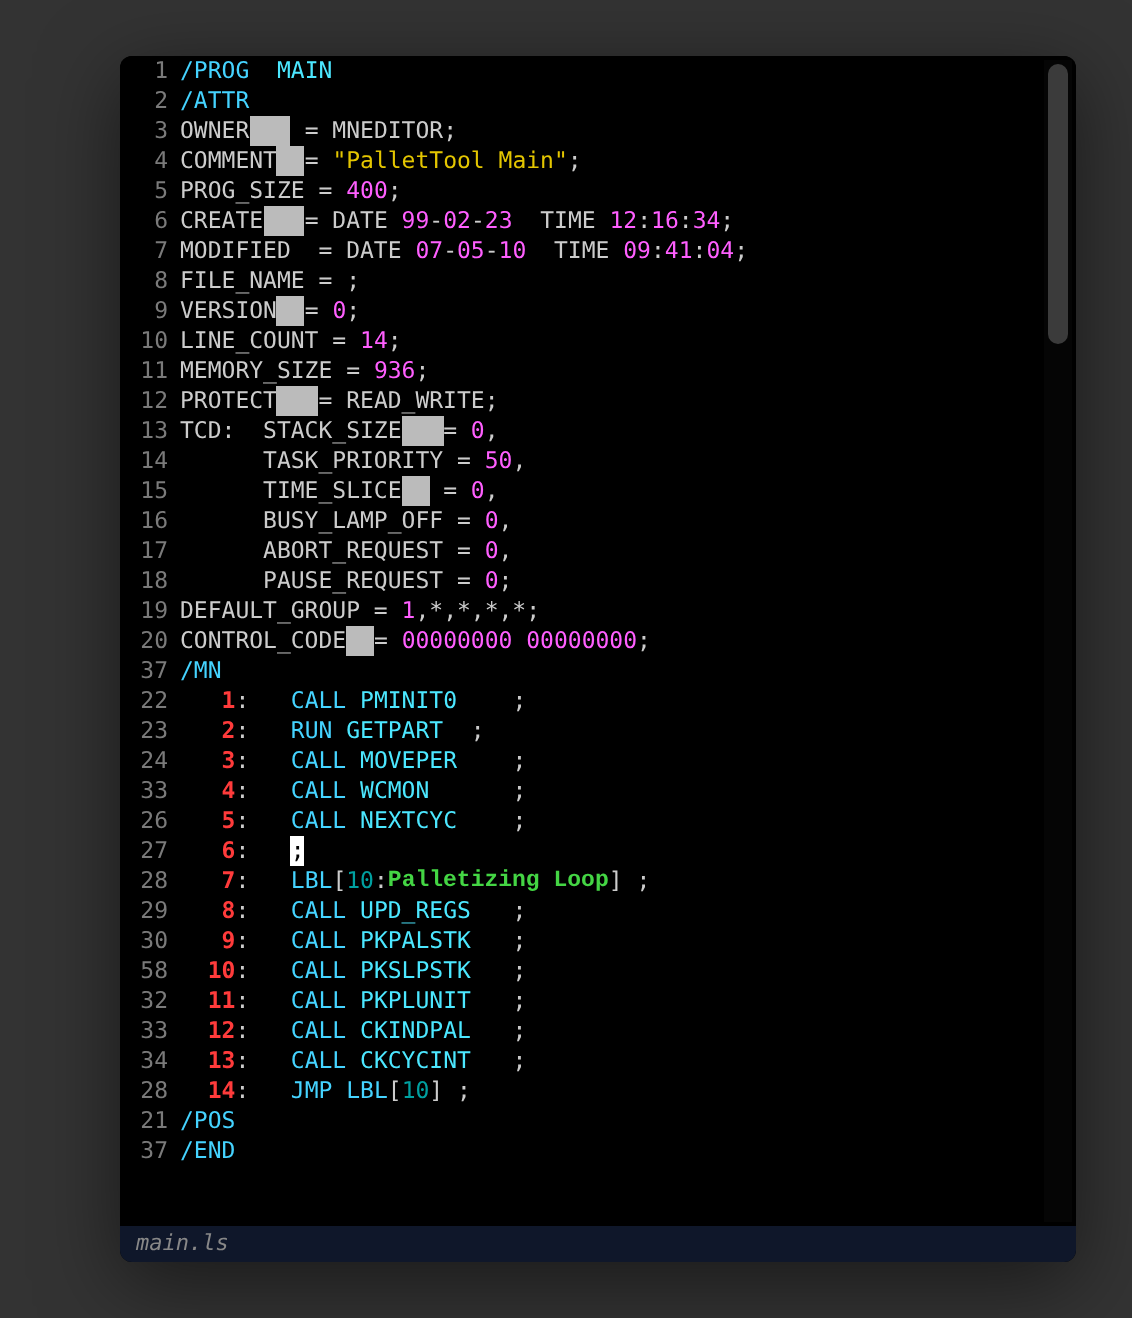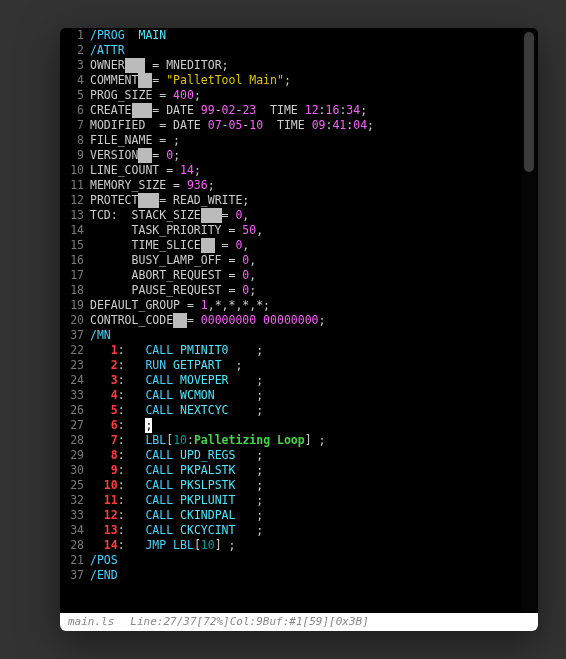--- a/index.html
+++ b/index.html
@@ -81,47 +81,47 @@
   }
   .ln { height: 15px; }
   .row { height: 15px; display: flex; white-space: pre; }
   .row span { white-space: pre; }
   .c-cyan    { color: #45d3ff; }
   .c-bcyan   { color: #4ce7ff; font-weight: normal; }
   .c-comment { color: #ccc; }
   .c-magenta { color: #ff5fff; }
   .c-yellow  { color: #e4c600; }
   .c-red     { color: #ff3b3b; font-weight: bold; }
-  .c-green   { color: #44d544; font-weight: bold; }
+  .c-green   { color: #44d544; font-weight: bold; font-family: Liberation Mono, monospace; }
   .c-dteal   { color: #00a0a0; }
   .c-hilite  { background: #bbb; color: #000; }
   .c-cursor  { background: #fff; color: #000; }
   .scrollbar {
     position: absolute;
     right: 2px; top: 2px;
     width: 14px; height: calc(100% - 4px);
     background: rgba(255,255,255,0.02);
   }
   .thumb {
     position: absolute;
     left: 2px; top: 2px;
     width: 10px; height: 140px;
     background: rgba(255,255,255,0.22);
     border-radius: 5px;
   }
   .statusbar {
     height: 18px;
-    background: #ffffff;
+    background: #0f172a;
     color: #888;
     font-family: Menlo, Monaco, Consolas, monospace;
     font-size: 11px;
     font-style: italic;
     padding: 2px 8px;
     display: flex;
-    gap: 16px;
+    gap: 3px;
     flex: 0 0 auto;
   }
   .statusbar span { font-style: italic; }
 </style>
 </head>
 <body>
 
 <div class="window">
 
   <div class="editor">
@@ -149,31 +149,30 @@
         <div class="ln">37</div>
         <div class="ln">22</div>
         <div class="ln">23</div>
         <div class="ln">24</div>
         <div class="ln">33</div>
         <div class="ln">26</div>
         <div class="ln">27</div>
         <div class="ln">28</div>
         <div class="ln">29</div>
         <div class="ln">30</div>
-        <div class="ln">25</div>
+        <div class="ln">58</div>
         <div class="ln">32</div>
         <div class="ln">33</div>
         <div class="ln">34</div>
         <div class="ln">28</div>
         <div class="ln">21</div>
         <div class="ln">37</div>
       </div>
     <div class="code" id="code"><div class="row"><span class="c-cyan">/PROG  </span><span class="c-bcyan">MAIN</span></div><div class="row"><span class="c-cyan">/ATTR</span></div><div class="row"><span class="c-comment">OWNER</span><span class="c-hilite">   </span><span class="c-comment"> = MNEDITOR;</span></div><div class="row"><span class="c-comment">COMMENT</span><span class="c-hilite">  </span><span class="c-comment">= </span><span class="c-yellow">"PalletTool Main"</span><span class="c-comment">;</span></div><div class="row"><span class="c-comment">PROG_SIZE = </span><span class="c-magenta">400</span><span class="c-comment">;</span></div><div class="row"><span class="c-comment">CREATE</span><span class="c-hilite">   </span><span class="c-comment">= DATE </span><span class="c-magenta">99</span><span class="c-comment">-</span><span class="c-magenta">02</span><span class="c-comment">-</span><span class="c-magenta">23</span><span class="c-comment">  TIME </span><span class="c-magenta">12</span><span class="c-comment">:</span><span class="c-magenta">16</span><span class="c-comment">:</span><span class="c-magenta">34</span><span class="c-comment">;</span></div><div class="row"><span class="c-comment">MODIFIED  = DATE </span><span class="c-magenta">07</span><span class="c-comment">-</span><span class="c-magenta">05</span><span class="c-comment">-</span><span class="c-magenta">10</span><span class="c-comment">  TIME </span><span class="c-magenta">09</span><span class="c-comment">:</span><span class="c-magenta">41</span><span class="c-comment">:</span><span class="c-magenta">04</span><span class="c-comment">;</span></div><div class="row"><span class="c-comment">FILE_NAME = ;</span></div><div class="row"><span class="c-comment">VERSION</span><span class="c-hilite">  </span><span class="c-comment">= </span><span class="c-magenta">0</span><span class="c-comment">;</span></div><div class="row"><span class="c-comment">LINE_COUNT = </span><span class="c-magenta">14</span><span class="c-comment">;</span></div><div class="row"><span class="c-comment">MEMORY_SIZE = </span><span class="c-magenta">936</span><span class="c-comment">;</span></div><div class="row"><span class="c-comment">PROTECT</span><span class="c-hilite">   </span><span class="c-comment">= READ_WRITE;</span></div><div class="row"><span class="c-comment">TCD:  STACK_SIZE</span><span class="c-hilite">   </span><span class="c-comment">= </span><span class="c-magenta">0</span><span class="c-comment">,</span></div><div class="row"><span class="c-comment">      TASK_PRIORITY = </span><span class="c-magenta">50</span><span class="c-comment">,</span></div><div class="row"><span class="c-comment">      TIME_SLICE</span><span class="c-hilite">  </span><span class="c-comment"> = </span><span class="c-magenta">0</span><span class="c-comment">,</span></div><div class="row"><span class="c-comment">      BUSY_LAMP_OFF = </span><span class="c-magenta">0</span><span class="c-comment">,</span></div><div class="row"><span class="c-comment">      ABORT_REQUEST = </span><span class="c-magenta">0</span><span class="c-comment">,</span></div><div class="row"><span class="c-comment">      PAUSE_REQUEST = </span><span class="c-magenta">0</span><span class="c-comment">;</span></div><div class="row"><span class="c-comment">DEFAULT_GROUP = </span><span class="c-magenta">1</span><span class="c-comment">,*,*,*,*;</span></div><div class="row"><span class="c-comment">CONTROL_CODE</span><span class="c-hilite">  </span><span class="c-comment">= </span><span class="c-magenta">00000000 00000000</span><span class="c-comment">;</span></div><div class="row"><span class="c-cyan">/MN</span></div><div class="row"><span class="c-red">   1</span><span class="c-comment">:   </span><span class="c-cyan">CALL</span><span class="c-bcyan"> PMINIT0    </span><span class="c-comment">;</span></div><div class="row"><span class="c-red">   2</span><span class="c-comment">:   </span><span class="c-cyan">RUN </span><span class="c-bcyan">GETPART  </span><span class="c-comment">;</span></div><div class="row"><span class="c-red">   3</span><span class="c-comment">:   </span><span class="c-cyan">CALL</span><span class="c-bcyan"> MOVEPER    </span><span class="c-comment">;</span></div><div class="row"><span class="c-red">   4</span><span class="c-comment">:   </span><span class="c-cyan">CALL</span><span class="c-bcyan"> WCMON      </span><span class="c-comment">;</span></div><div class="row"><span class="c-red">   5</span><span class="c-comment">:   </span><span class="c-cyan">CALL</span><span class="c-bcyan"> NEXTCYC    </span><span class="c-comment">;</span></div><div class="row"><span class="c-red">   6</span><span class="c-comment">:   </span><span class="c-cursor">;</span></div><div class="row"><span class="c-red">   7</span><span class="c-comment">:   </span><span class="c-cyan">LBL</span><span class="c-comment">[</span><span class="c-dteal">10</span><span class="c-comment">:</span><span class="c-green">Palletizing Loop</span><span class="c-comment">] ;</span></div><div class="row"><span class="c-red">   8</span><span class="c-comment">:   </span><span class="c-cyan">CALL</span><span class="c-bcyan"> UPD_REGS   </span><span class="c-comment">;</span></div><div class="row"><span class="c-red">   9</span><span class="c-comment">:   </span><span class="c-cyan">CALL</span><span class="c-bcyan"> PKPALSTK   </span><span class="c-comment">;</span></div><div class="row"><span class="c-red">  10</span><span class="c-comment">:   </span><span class="c-cyan">CALL</span><span class="c-bcyan"> PKSLPSTK   </span><span class="c-comment">;</span></div><div class="row"><span class="c-red">  11</span><span class="c-comment">:   </span><span class="c-cyan">CALL</span><span class="c-bcyan"> PKPLUNIT   </span><span class="c-comment">;</span></div><div class="row"><span class="c-red">  12</span><span class="c-comment">:   </span><span class="c-cyan">CALL</span><span class="c-bcyan"> CKINDPAL   </span><span class="c-comment">;</span></div><div class="row"><span class="c-red">  13</span><span class="c-comment">:   </span><span class="c-cyan">CALL</span><span class="c-bcyan"> CKCYCINT   </span><span class="c-comment">;</span></div><div class="row"><span class="c-red">  14</span><span class="c-comment">:   </span><span class="c-cyan">JMP LBL</span><span class="c-comment">[</span><span class="c-dteal">10</span><span class="c-comment">] ;</span></div><div class="row"><span class="c-cyan">/POS</span></div><div class="row"><span class="c-cyan">/END</span></div></div>
     <div class="scrollbar">
       <div class="thumb"></div>
     </div>
   </div>
 
   <div class="statusbar">
     <span>main.ls</span>
-    <span>Line:27/37[72%]Col:9Buf:#1[59][0x3B]</span>
   </div>
 </div>
 
 </body></html>

